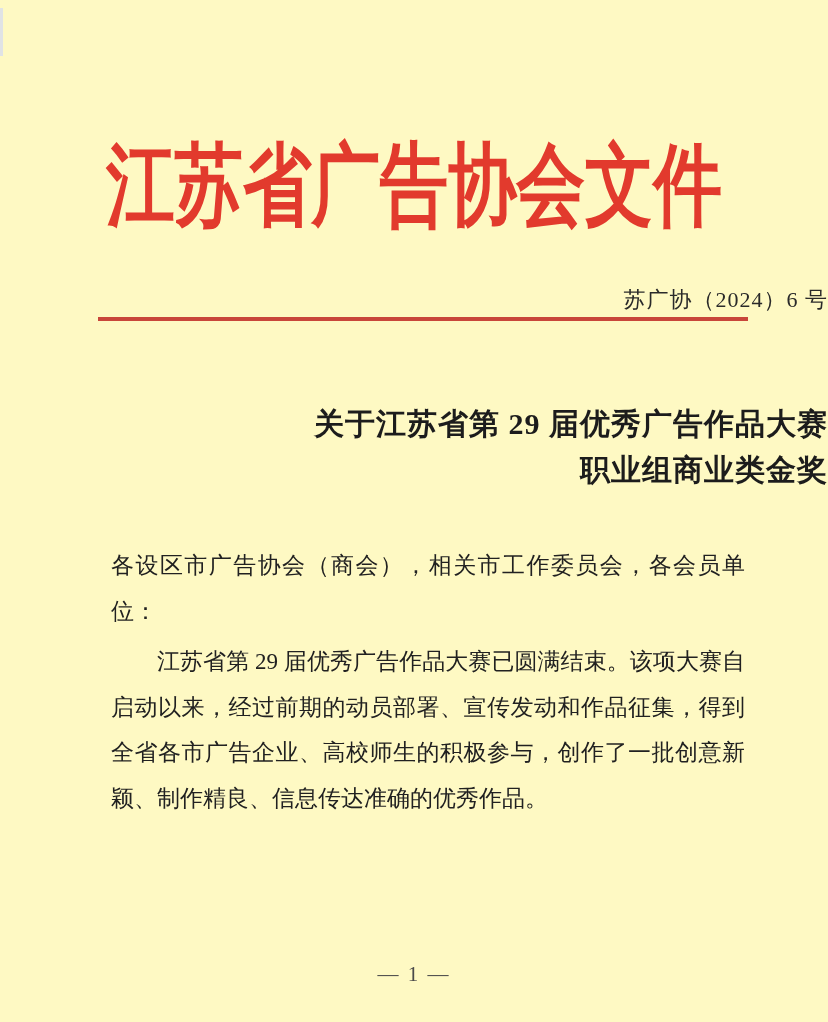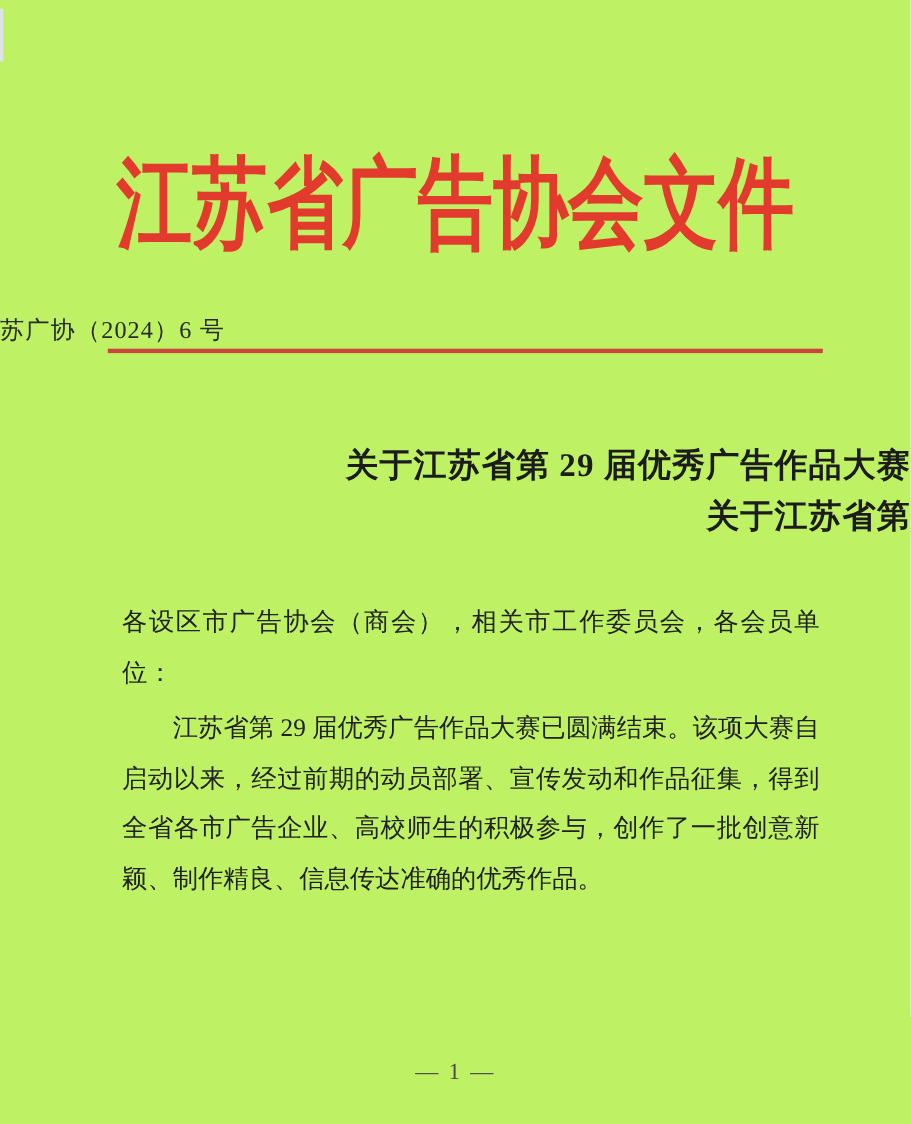--- a/index.html
+++ b/index.html
@@ -9,21 +9,21 @@
   }
   html, body {
     margin: 0;
     padding: 0;
     background: #ffffff;
   }
   .page {
     position: relative;
     width: 828px;
     height: 1022px;
-    background: #bef264;
+    background: #fef9c3;
     overflow: hidden;
     font-family: "Liberation Serif", "DejaVu Serif", serif;
   }
   .scan-artifact {
     position: absolute;
     left: 0;
     top: 8px;
     width: 3px;
     height: 48px;
     background: #e0e3e5;
@@ -39,21 +39,21 @@
     font-weight: 900;
     color: var(--header-red);
     transform: scaleX(0.76);
     white-space: nowrap;
   }
   .doc-number {
     position: absolute;
     top: 286px;
     left: 0;
     width: 100%;
-    text-align: left;
+    text-align: right;
     font-size: 22px;
     line-height: 28px;
     color: #2a2a2a;
     letter-spacing: 1px;
   }
   .red-rule {
     position: absolute;
     top: 317px;
     left: 98px;
     width: 650px;
@@ -109,21 +109,21 @@
   <div class="scan-artifact"></div>
 
   <div class="letterhead">江苏省广告协会文件</div>
 
   <div class="doc-number">苏广协（2024）6 号</div>
 
   <div class="red-rule"></div>
 
   <div class="doc-title">
     <div>关于江苏省第 29 届优秀广告作品大赛</div>
-    <div>关于江苏省第</div>
+    <div>职业组商业类金奖</div>
   </div>
 
   <div class="body-text">
     <p class="salutation">各设区市广告协会（商会），相关市工作委员会，各会员单位：</p>
     <p class="indented">江苏省第 29 届优秀广告作品大赛已圆满结束。该项大赛自启动以来，经过前期的动员部署、宣传发动和作品征集，得到全省各市广告企业、高校师生的积极参与，创作了一批创意新颖、制作精良、信息传达准确的优秀作品。</p>
   </div>
 
   <div class="page-footer">— 1 —</div>
 
 </div>

